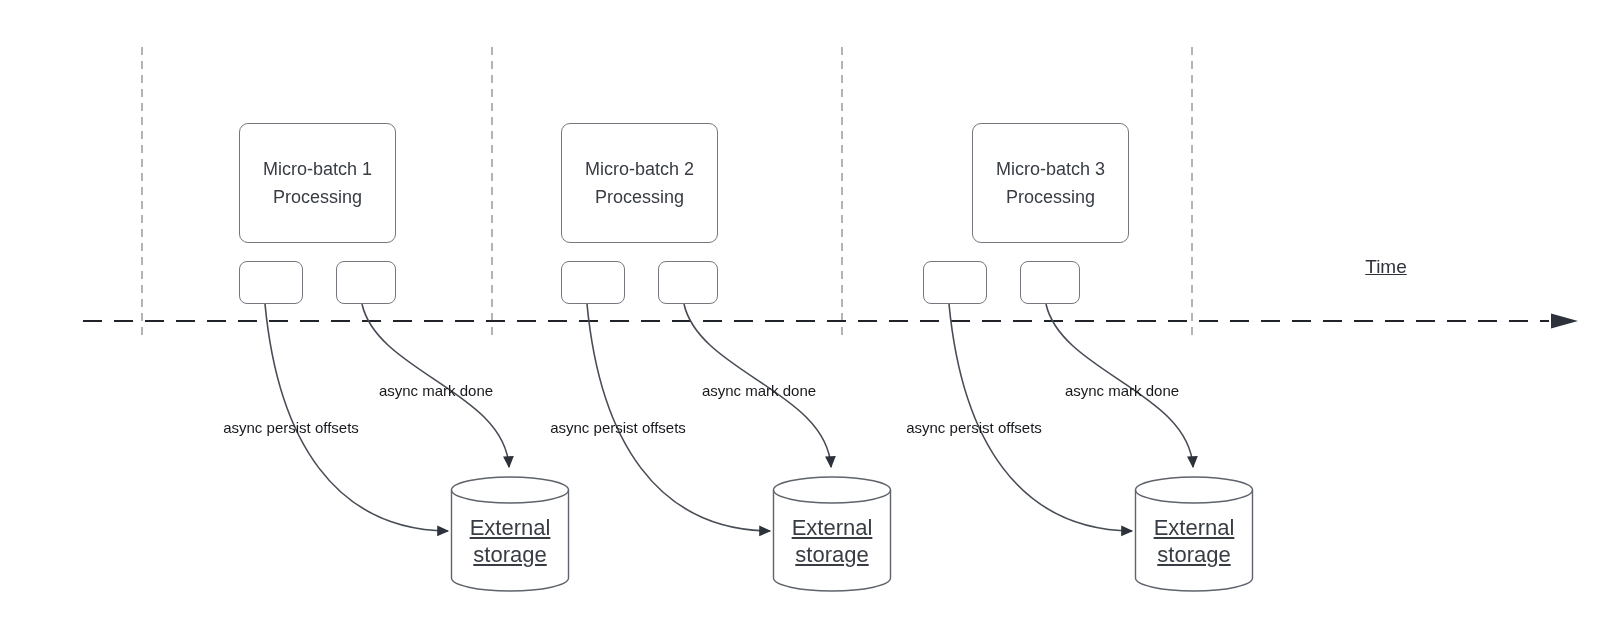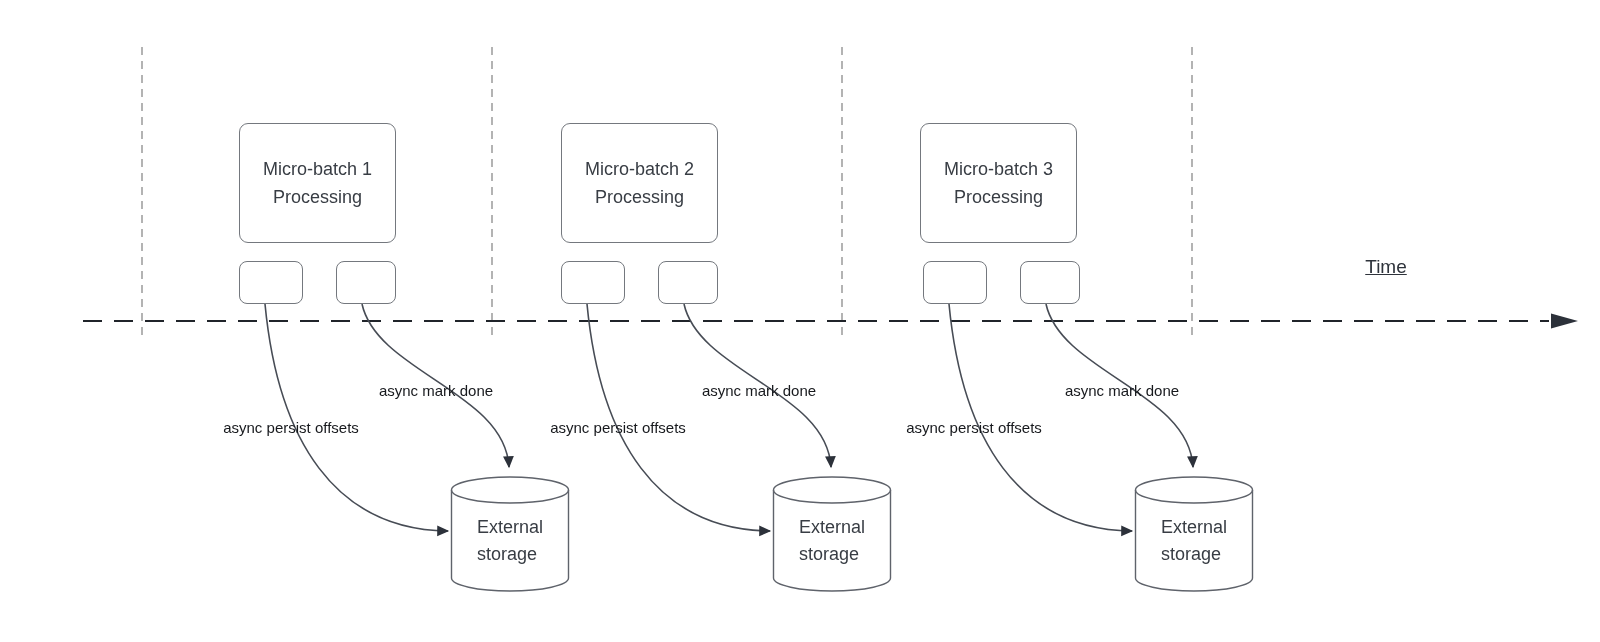--- a/index.html
+++ b/index.html
@@ -42,23 +42,25 @@
     position: absolute;
     transform: translate(-50%, -50%);
     white-space: nowrap;
     font-weight: normal;
     font-size: 15px;
     color: #17191d;
   }
   .storage-text {
     position: absolute;
     transform: translate(-50%, -50%);
-    font-size: 18px;
+    text-align: center;
+    font-size: 22px;
     line-height: 27px;
     color: #383d44;
+    text-decoration: underline;
   }
   .time-label {
     position: absolute;
     transform: translate(-50%, -50%);
     font-size: 19px;
     color: #2e333b;
     text-decoration: underline;
   }
 </style>
 </head>
@@ -124,21 +126,21 @@
   </div>
   <div class="smallbox" style="left:561px; top:261px; width:64px;"></div>
   <div class="smallbox" style="left:658px; top:261px; width:60px;"></div>
   <div class="lbl" style="left:618px; top:427px;">async persist offsets</div>
   <div class="lbl" style="left:759px; top:390px;">async mark done</div>
   <div class="storage-text" style="left:832px; top:541px;">
     <div>External</div>
     <div>storage</div>
   </div>
 
-  <div class="bigbox" style="left:920px; top:123px;">
+  <div class="bigbox" style="left:972px; top:123px;">
     <div>Micro-batch 3</div>
     <div>Processing</div>
   </div>
   <div class="smallbox" style="left:923px; top:261px; width:64px;"></div>
   <div class="smallbox" style="left:1020px; top:261px; width:60px;"></div>
   <div class="lbl" style="left:974px; top:427px;">async persist offsets</div>
   <div class="lbl" style="left:1122px; top:390px;">async mark done</div>
   <div class="storage-text" style="left:1194px; top:541px;">
     <div>External</div>
     <div>storage</div>

